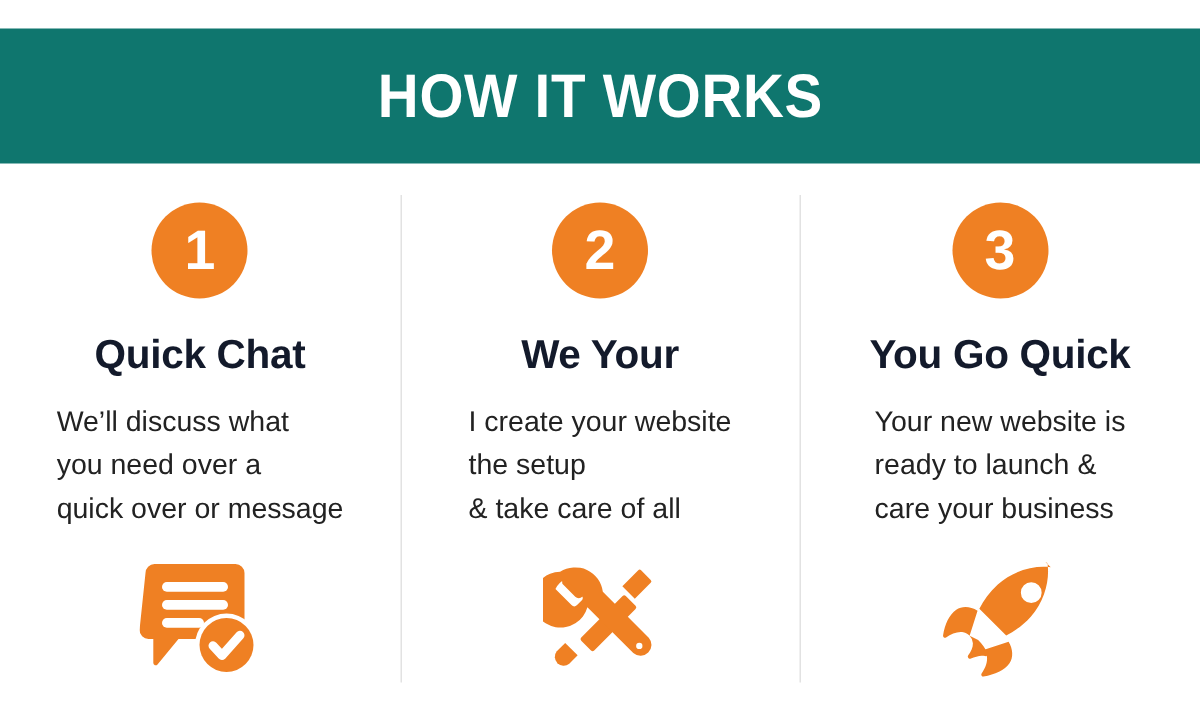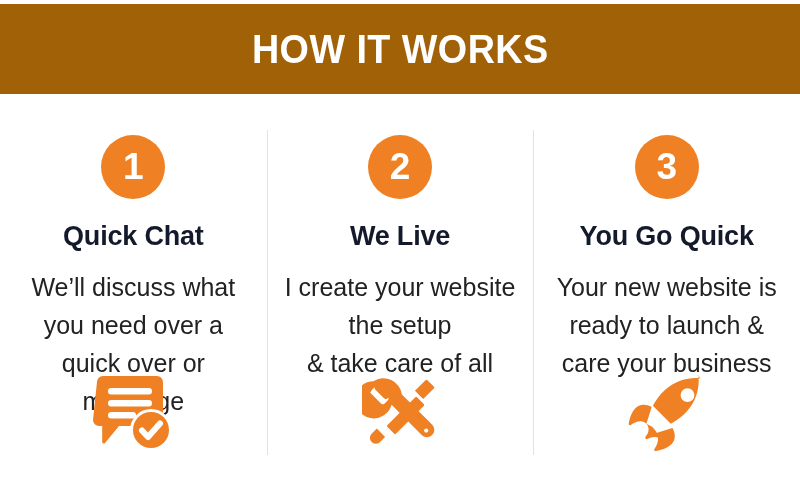--- a/index.html
+++ b/index.html
@@ -20,24 +20,24 @@
     width: 800px;
     height: 480px;
     background: #ffffff;
     box-sizing: border-box;
   }
 
   
   .header-banner {
     position: absolute;
     left: 0;
-    top: 4px;
+    top: 19px;
     width: 800px;
     height: 90px;
-    background: #a16207;
+    background: #0f766e;
     display: flex;
     align-items: center;
     justify-content: center;
   }
   .header-title {
     color: #ffffff;
     font-family: "Liberation Sans Narrow", "Liberation Sans", sans-serif;
     font-weight: bold;
     font-size: 41px;
     letter-spacing: 0.5px;
@@ -105,23 +105,22 @@
     font-weight: bold;
     line-height: 1;
     text-align: left;
     letter-spacing: -0.2px;
     white-space: nowrap;
   }
 
   .step-body {
     margin-top: 18px;
     color: #222222;
-    font-size: 25px;
+    font-size: 19px;
     line-height: 1.52;
-    text-align: center;
     max-width: 240px;
   }
   .step-body .line { display: block; }
 
   .step-icon {
     position: absolute;
     bottom: 26px;
     left: 50%;
     transform: translateX(-50%);
     width: 86px;
@@ -166,21 +165,21 @@
           <circle cx="58" cy="54" r="18" fill="#ef8023"></circle>
           <path d="M49 54.5 l6 6.5 l12 -13.5" fill="none" stroke="#ffffff" stroke-width="6" stroke-linecap="round" stroke-linejoin="round"></path>
         </svg>
       </div>
     </div>
 
     <div class="step-col">
       <div class="step-badge">
         <span class="step-badge-number">2</span>
       </div>
-      <div class="step-heading">We Live</div>
+      <div class="step-heading">We Your</div>
       <div class="step-body">
         <span class="line">I create your website</span>
         <span class="line">the setup</span>
         <span class="line">&amp; take care of all</span>
       </div>
       <div class="step-icon">
         <svg width="76" height="76" viewBox="0 0 76 76" xmlns="http://www.w3.org/2000/svg" aria-hidden="true">
           <g fill="#ef8023">
 
             <path d="M63.5 4.2 a1.3 1.3 0 0 1 1.9 0 l6.4 6.4 a1.3 1.3 0 0 1 0 1.9 l-10.6 10.6 l-8.3 -8.3 z"></path>

